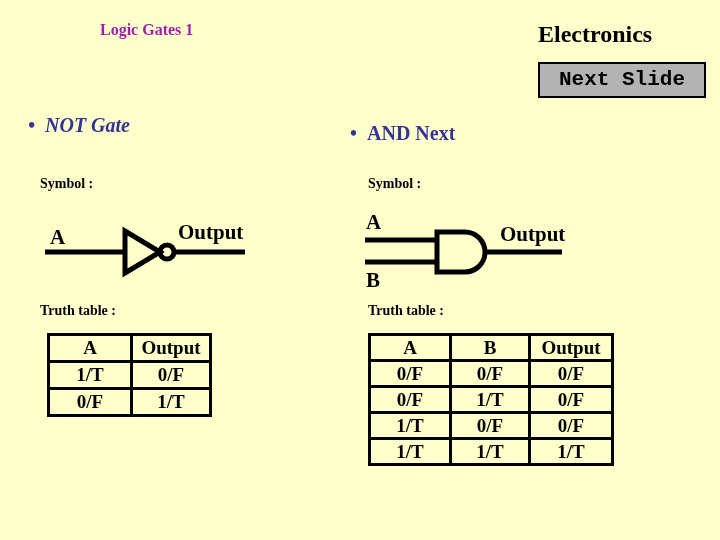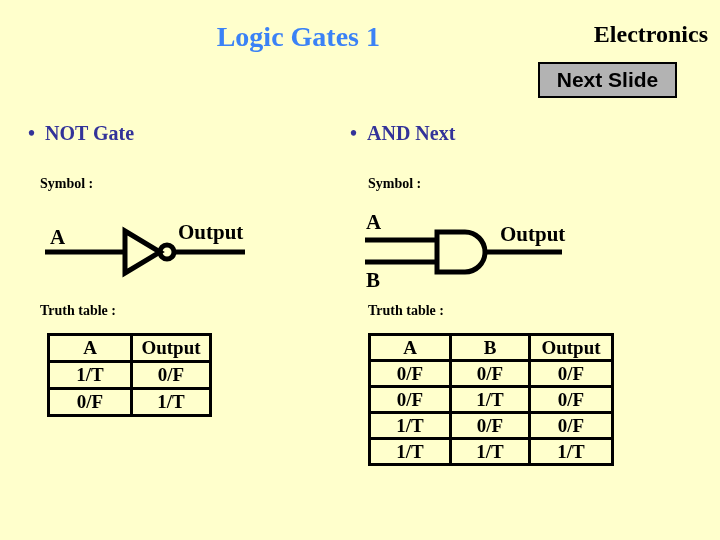--- a/index.html
+++ b/index.html
@@ -11,44 +11,44 @@
     width: 720px;
     height: 540px;
     background: #FFFFCC;
     overflow: hidden;
   }
 
   .abs { position: absolute; }
 
   .slide-title {
     left: 100px; top: 21px; width: 280px;
-    text-align: right;
-    font-size: 28px; font-weight: bold; color: #3b82f6;
+    text-align: left;
+    font-size: 16px; font-weight: bold; color: #a21caf;
   }
   .subject-title {
     left: 538px; top: 21px; width: 170px;
-    text-align: right;
+    text-align: left;
     font-size: 24px; font-weight: bold; color: #000;
   }
   .next-btn {
-    left: 538px; top: 62px; width: 139px; height: 36px;
+    left: 538px; top: 62px; width: 168px; height: 36px;
     background: #B3B3B3;
     border: 2px solid #000;
-    font-family: Liberation Sans, sans-serif;
+    font-family: Liberation Mono, monospace;
     font-size: 21px; font-weight: bold; color: #000;
     text-align: center; line-height: 32px;
     cursor: pointer;
   }
 
   .section-heading {
     font-size: 20px; font-weight: bold; color: #333399;
     white-space: nowrap;
   }
   .bullet { margin-right: 10px; }
-  .heading-not { left: 28px; top: 122px; }
+  .heading-not { left: 28px; top: 114px; font-style: italic; }
   .heading-and { left: 350px; top: 122px; }
 
   .sub-label {
     font-size: 14px; font-weight: bold; color: #000;
     white-space: nowrap;
   }
   .symbol-not { left: 40px;  top: 176px; }
   .symbol-and { left: 368px; top: 176px; }
   .truth-not  { left: 40px;  top: 303px; }
   .truth-and  { left: 368px; top: 303px; }

